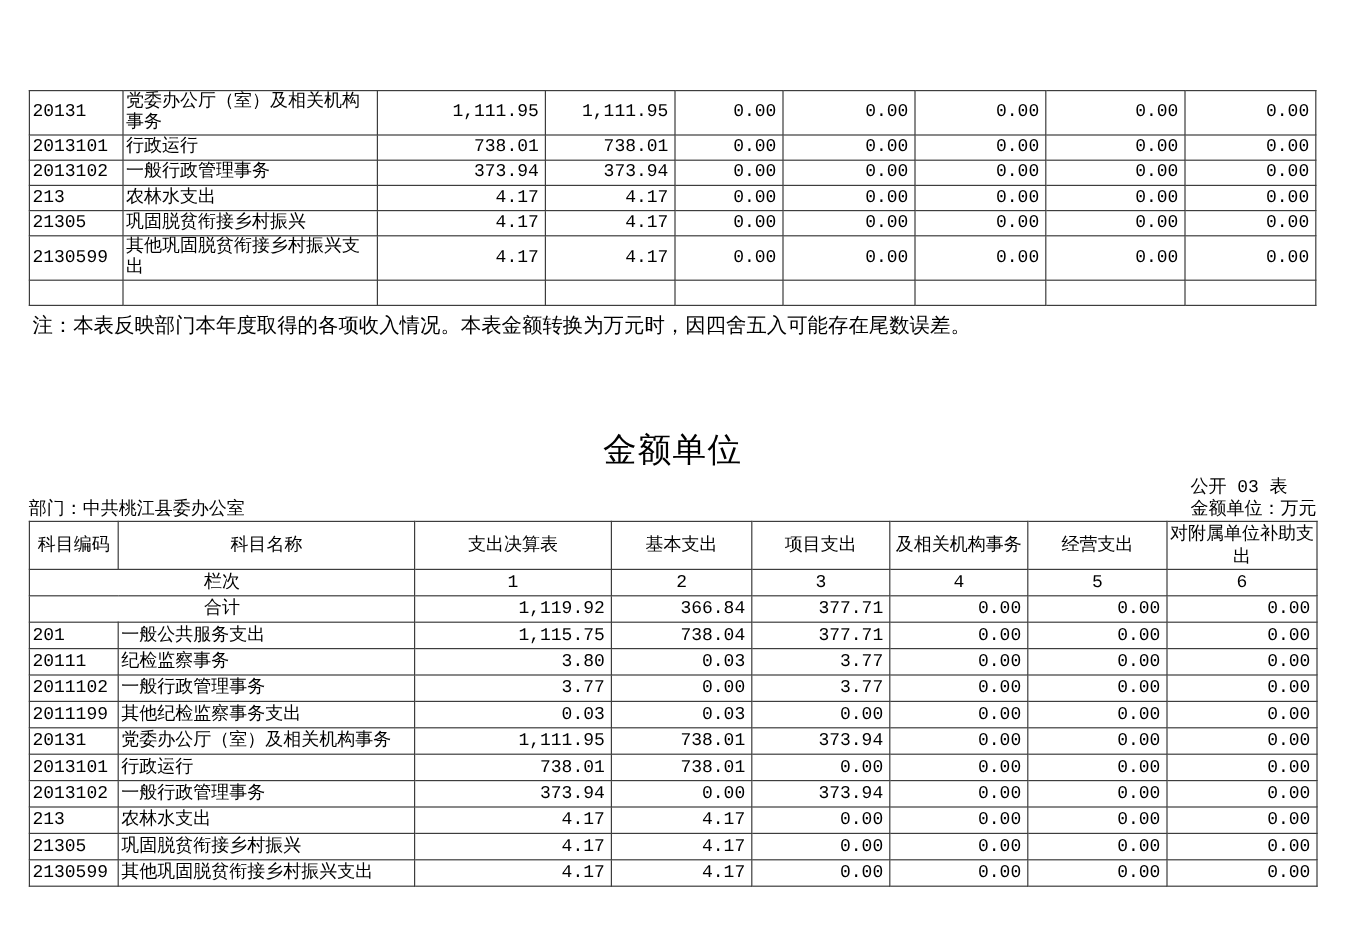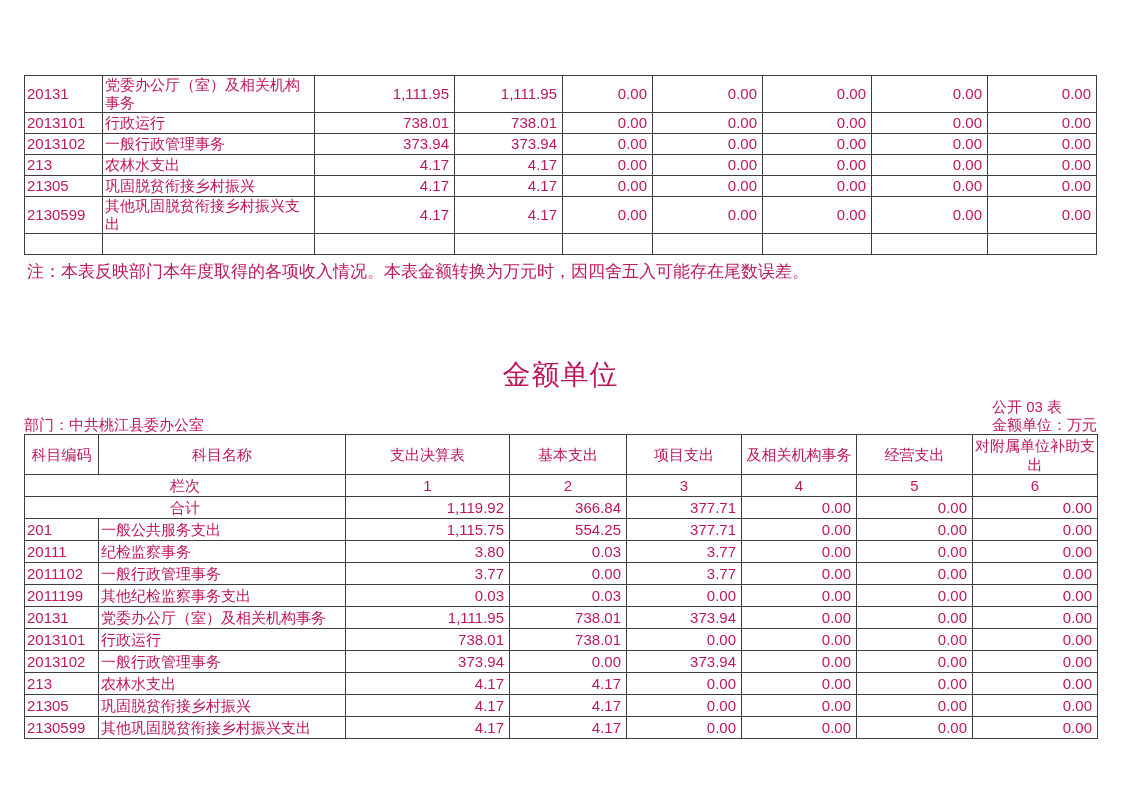--- a/index.html
+++ b/index.html
@@ -1,19 +1,19 @@
 <!DOCTYPE html>
 <html><head>
 <meta charset="utf-8">
 <style>
   html,body{margin:0;padding:0;background:#fff;}
   #page{
     width:1121px;height:793px;background:#ffffff;position:relative;
-    font-family:Liberation Sans, sans-serif;
-    font-size:15px;color:#be185d;overflow:hidden;
+    font-family:Liberation Mono, monospace;
+    font-size:15px;color:#000000;overflow:hidden;
   }
   table{border-collapse:collapse;table-layout:fixed;margin-left:24px;}
   td{border:1px solid #3d3d3d;vertical-align:middle;overflow:hidden;
      line-height:18px;padding:0;}
   td.c{text-align:left;padding-left:2px;}
   td.n{text-align:left;padding-left:2px;}
   td.v{text-align:right;padding-right:5px;}
   td.ctr{text-align:center;}
   #income-table tr{height:21px;}
   #income-table tr.tall{height:37px;}
@@ -176,21 +176,21 @@
         <td class="v">366.84</td>
         <td class="v">377.71</td>
         <td class="v">0.00</td>
         <td class="v">0.00</td>
         <td class="v">0.00</td>
       </tr>
       <tr>
         <td class="c">201</td>
         <td class="n">一般公共服务支出</td>
         <td class="v">1,115.75</td>
-        <td class="v">554.25</td>
+        <td class="v">738.04</td>
         <td class="v">377.71</td>
         <td class="v">0.00</td>
         <td class="v">0.00</td>
         <td class="v">0.00</td>
       </tr>
       <tr>
         <td class="c">20111</td>
         <td class="n">纪检监察事务</td>
         <td class="v">3.80</td>
         <td class="v">0.03</td>

